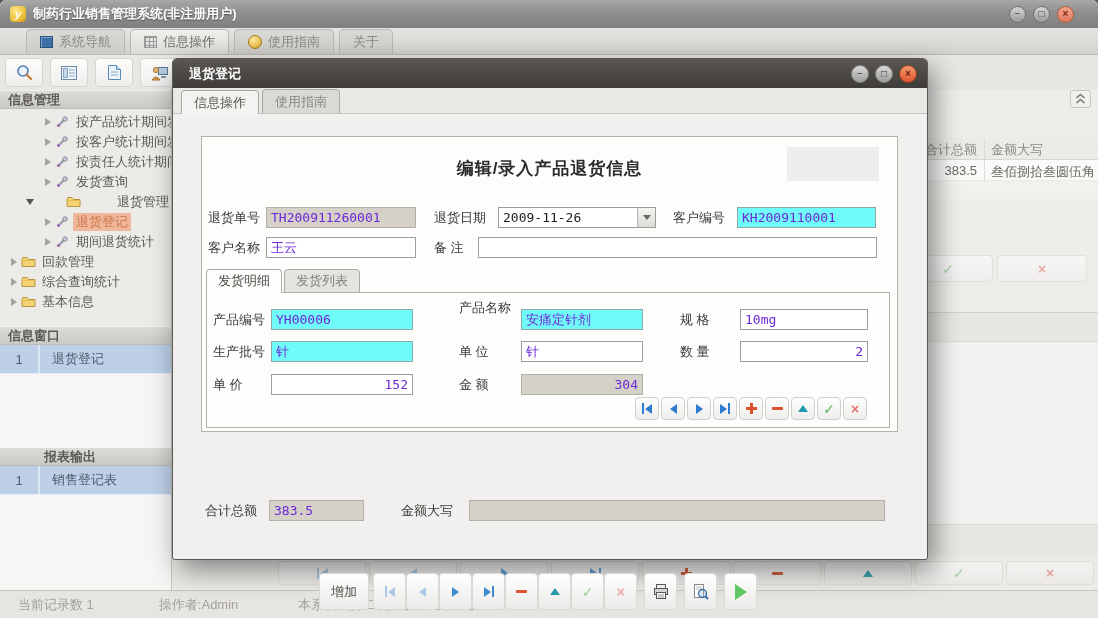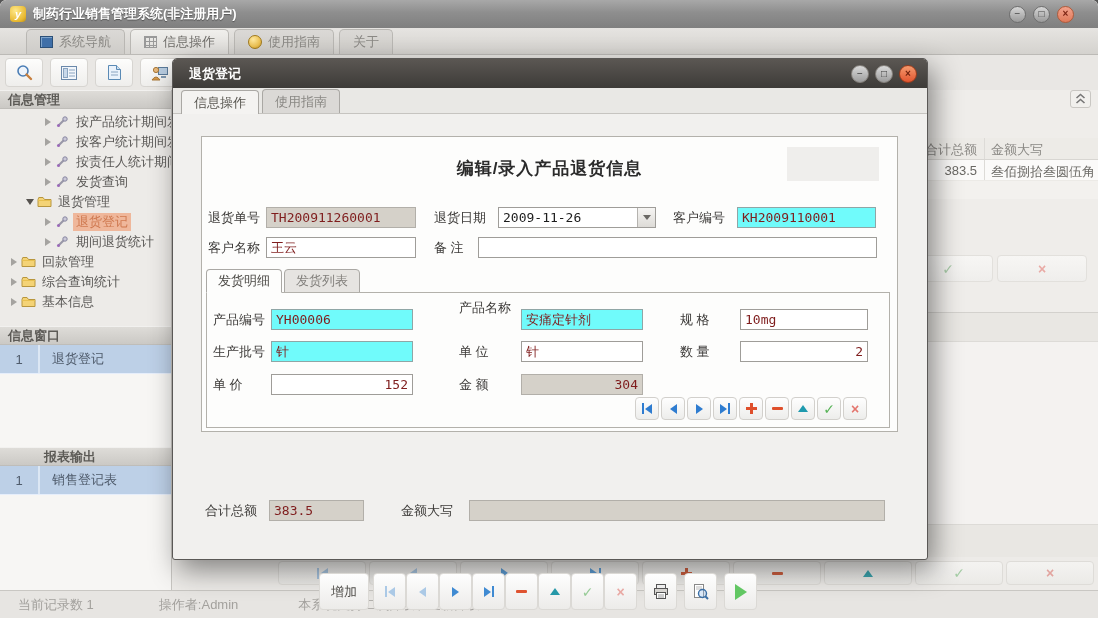--- a/index.html
+++ b/index.html
@@ -117,21 +117,21 @@
   .dlg-body { position:absolute; left:0; top:55px; right:0; bottom:0; }
 
   .panel { position:absolute; left:28px; top:22px; width:697px; height:296px;
     background:#fdfdfc; border:1px solid #b3b1ab; }
   .heading { position:absolute; left:0; top:20px; width:100%; text-align:center;
     font-size:17px; font-weight:bold; color:#2b2b2b; letter-spacing:1px; }
   .ghost { position:absolute; left:585px; top:10px; width:92px; height:34px; background:#efeeec; }
 
   .flabel { position:absolute; color:#3c3a38; height:21px; line-height:21px; }
   .fin { position:absolute; height:21px; border:1px solid #9f9d99; background:#fff;
-    font-family:"DejaVu Sans Mono","Liberation Mono",monospace; font-size:13px; padding:0 4px; color:#7f1d1d; }
+    font-family:"DejaVu Sans Mono","Liberation Mono",monospace; font-size:13px; padding:0 4px; color:#6d28d9; }
   .fin.gray { background:#d5d1c9; border-color:#b2afa9; }
   .fin.cyan { background:#70fbfb; border-color:#8fa6a6; }
   .fin.num { text-align:right; }
   .drop { position:absolute; height:21px; border:1px solid #9f9d99; background:#fff; display:flex; }
   .drop input { flex:1; border:none; outline:none; background:transparent; padding:0 4px;
     font-family:"DejaVu Sans Mono","Liberation Mono",monospace; font-size:13px; color:#1d1d1d; min-width:0; }
   .drop .dbtn { width:18px; border-left:1px solid #b5b3af; background:linear-gradient(#f6f5f3,#dddbd7);
     display:flex; align-items:center; justify-content:center; }
   .drop .dbtn .tri { border-left:4px solid transparent; border-right:4px solid transparent; border-top:5px solid #6a6864; }
 
@@ -348,21 +348,21 @@
           </span>
           <span class="t-ico">
             <svg width="12" height="12">
               <line x1="2.5" y1="9.5" x2="8" y2="4" stroke="#9a98a8" stroke-width="2.2"></line>
               <circle cx="9" cy="3" r="2.2" fill="#cac8d8" stroke="#8886a0"></circle>
               <circle cx="2.5" cy="9.5" r="1.5" fill="#9a6ab8"></circle>
             </svg>
           </span>
           <span class="tree-label">发货查询</span>
         </div>
-        <div class="tree-item" style="padding-left: 24px;">
+        <div class="tree-item" style="padding-left: 24px; justify-content: space-between;">
           <span class="arr">
             <span class="tri exp"></span>
           </span>
           <span class="t-ico">
             <svg width="15" height="12">
               <path d="M1 3.5 V10.5 H14 V3.5 H7.5 L6 1.5 H1.8 z" fill="#f4d376" stroke="#b8963e"></path>
               <path d="M1 4.5 H14" stroke="#e8c050"></path>
             </svg>
           </span>
           <span class="tree-label">退货管理</span>

